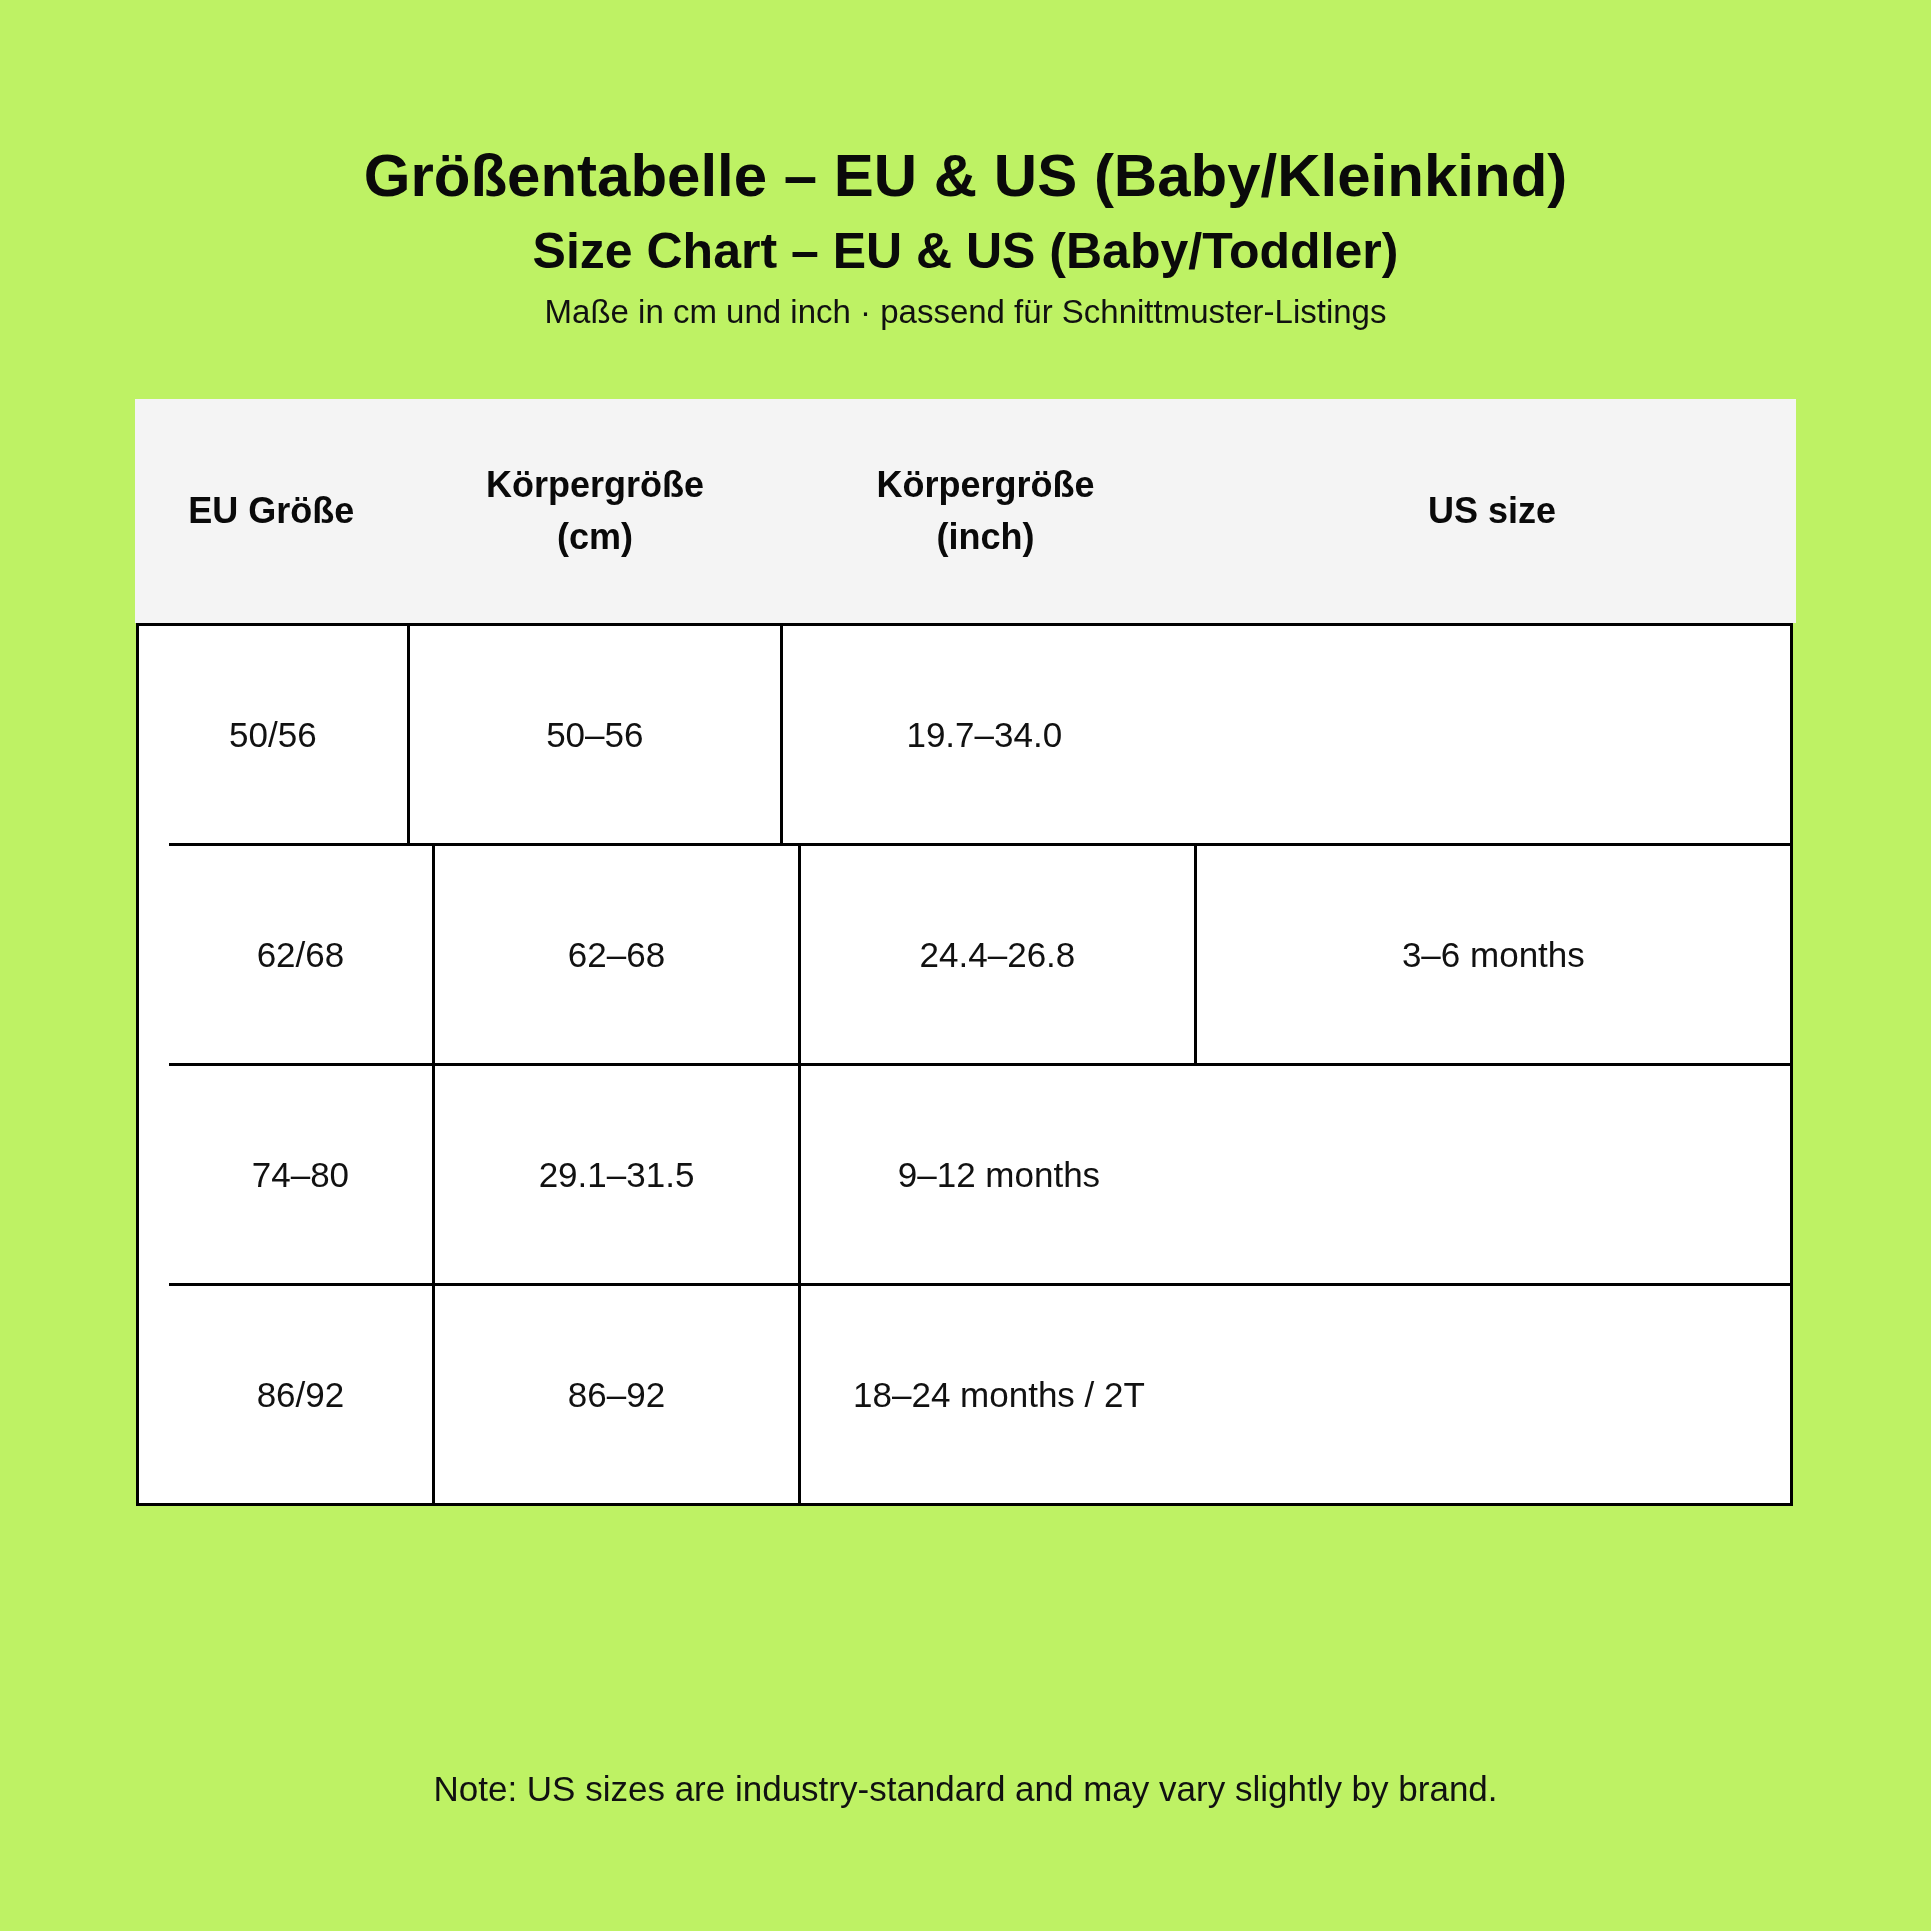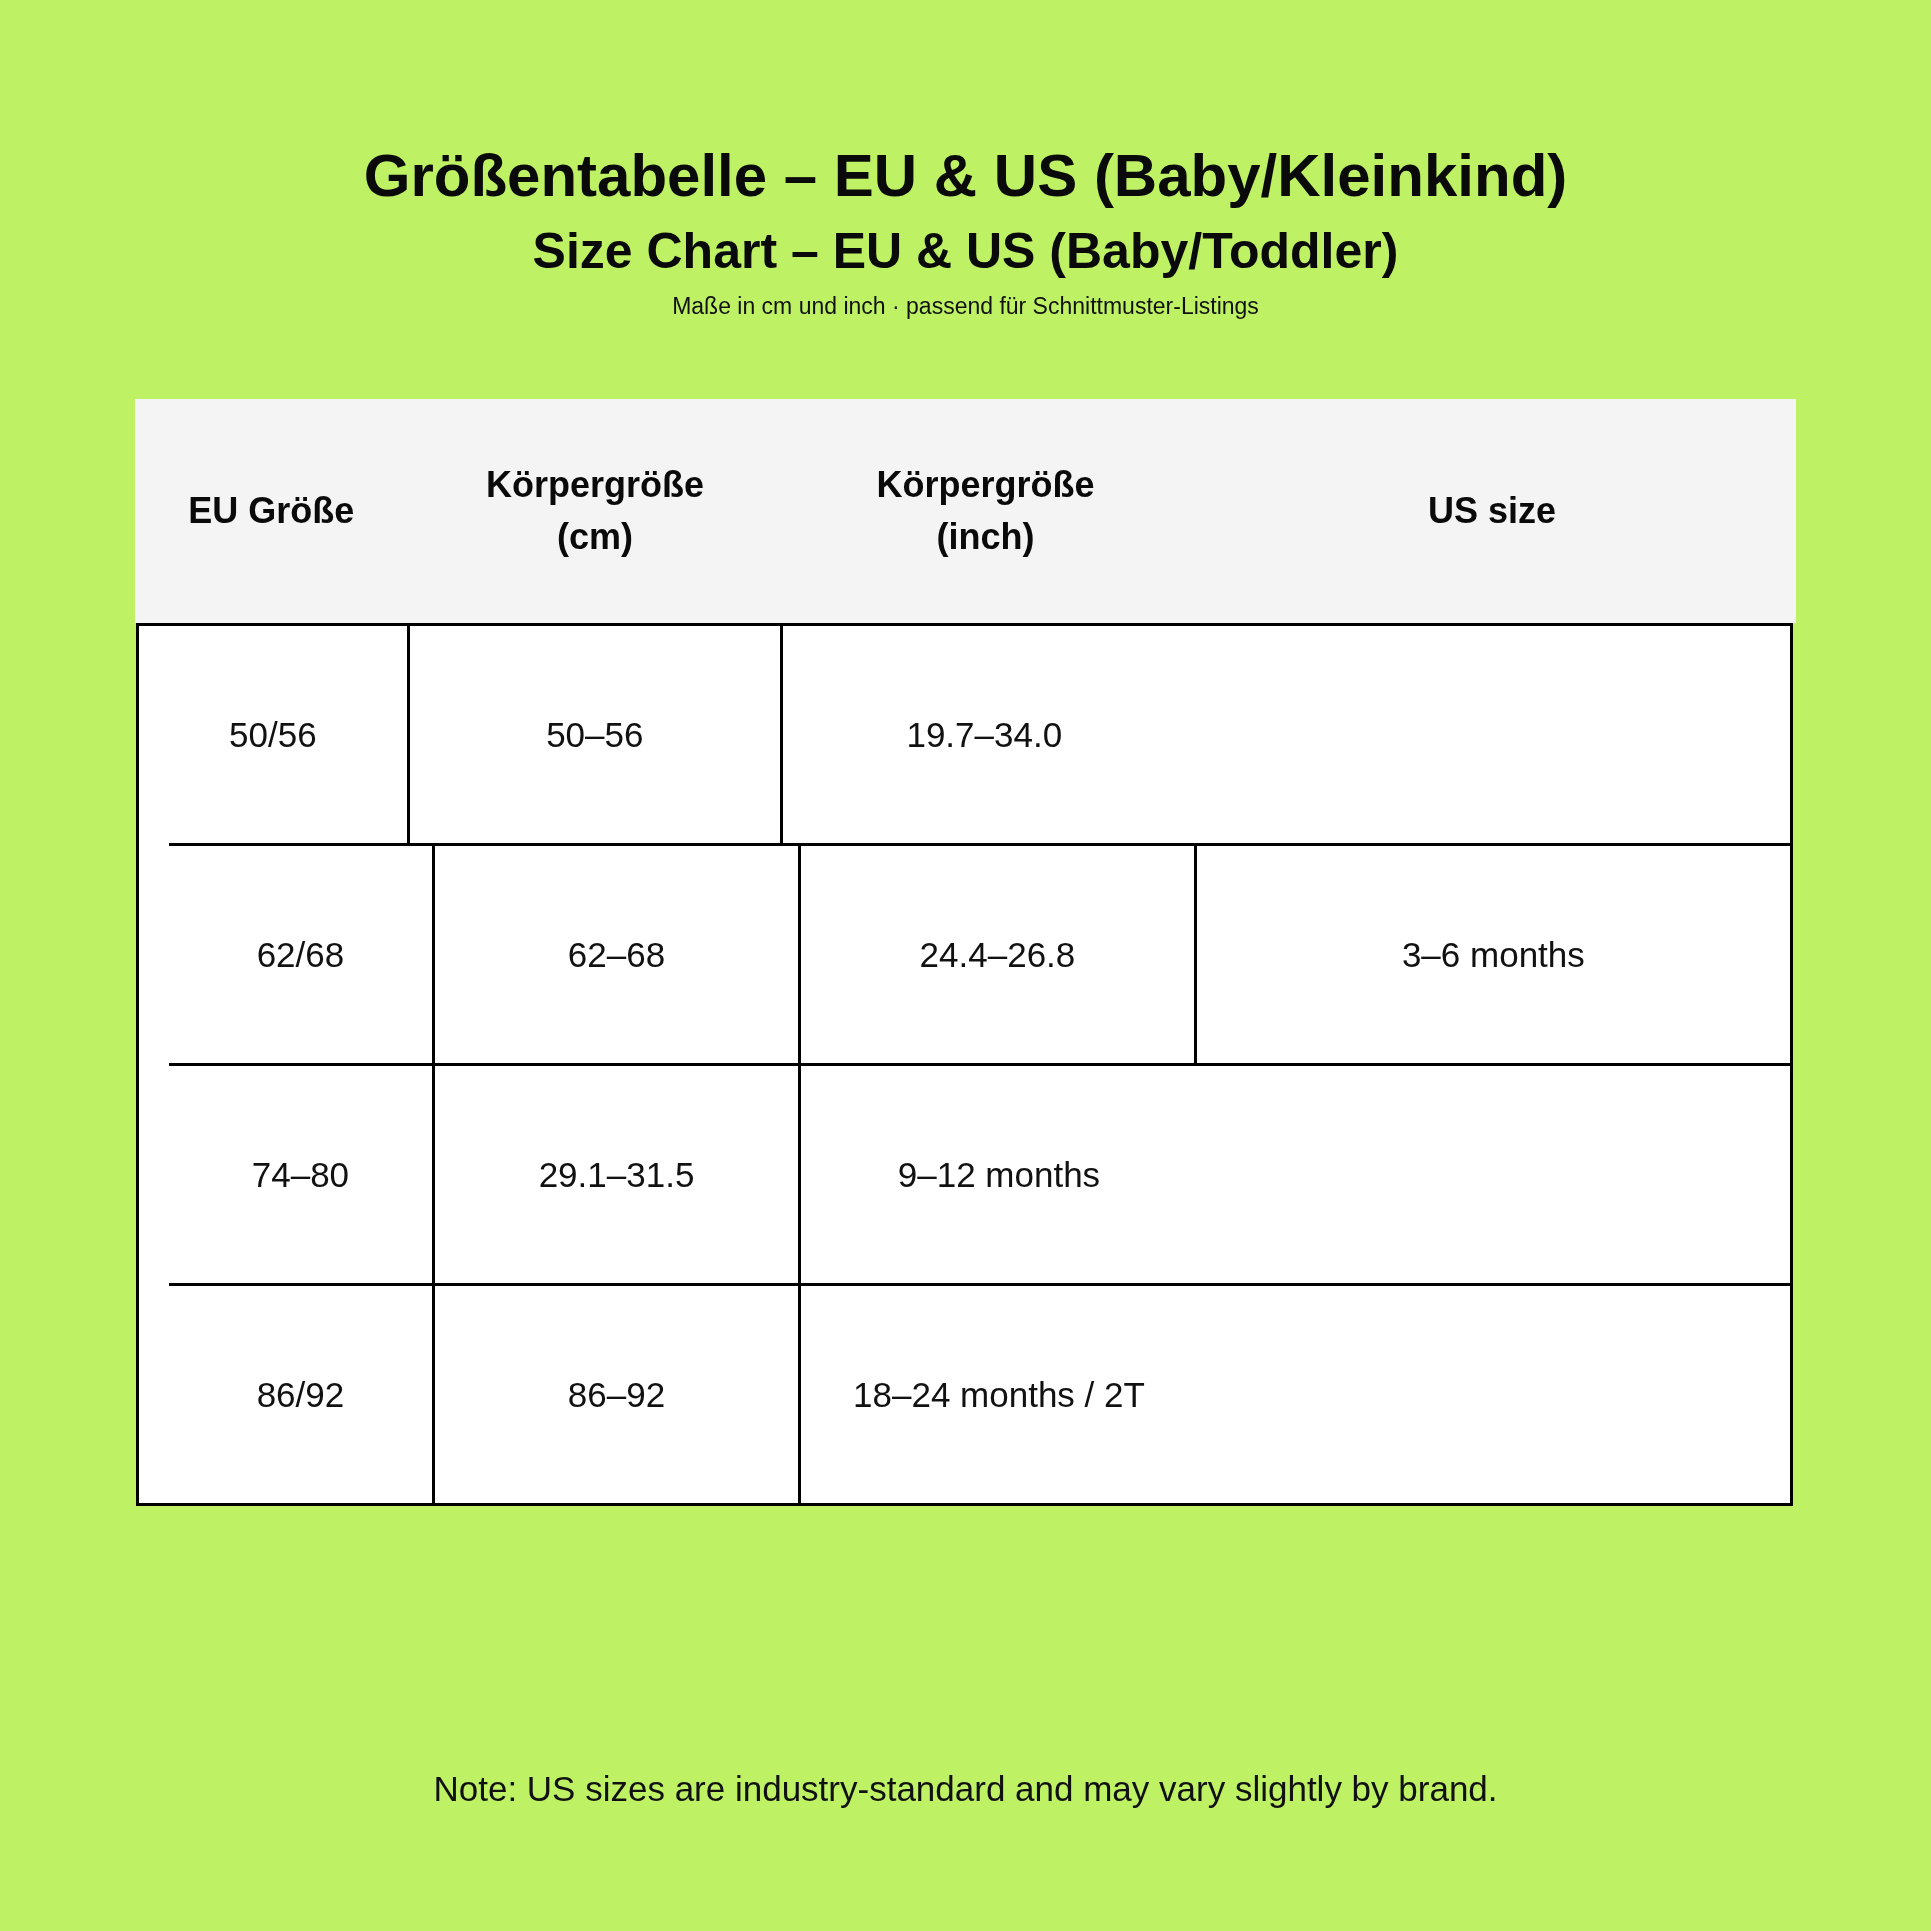--- a/index.html
+++ b/index.html
@@ -36,21 +36,21 @@
     font-size: 50px;
     font-weight: 700;
     color: #0a0a0a;
   }
   .tagline {
     position: absolute;
     top: 293px;
     left: 0;
     width: 100%;
     text-align: center;
-    font-size: 23px;
+    font-size: 33px;
     font-weight: 400;
     color: #111111;
   }
   .thead {
     position: absolute;
     left: 135px;
     top: 399px;
     width: 1661px;
     height: 224px;
     background: #f4f4f4;

